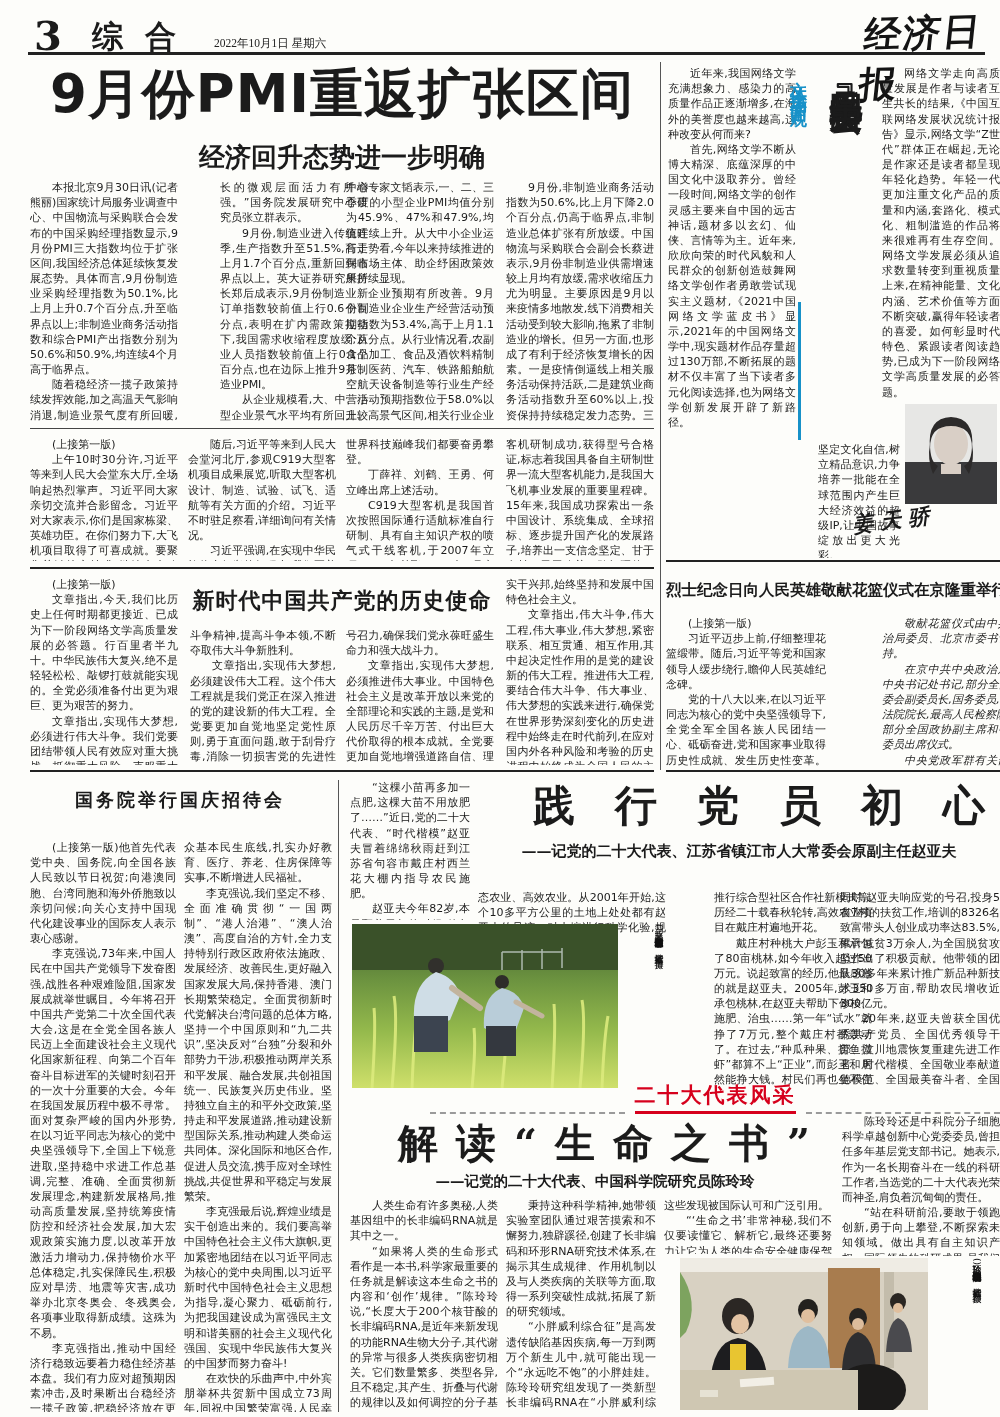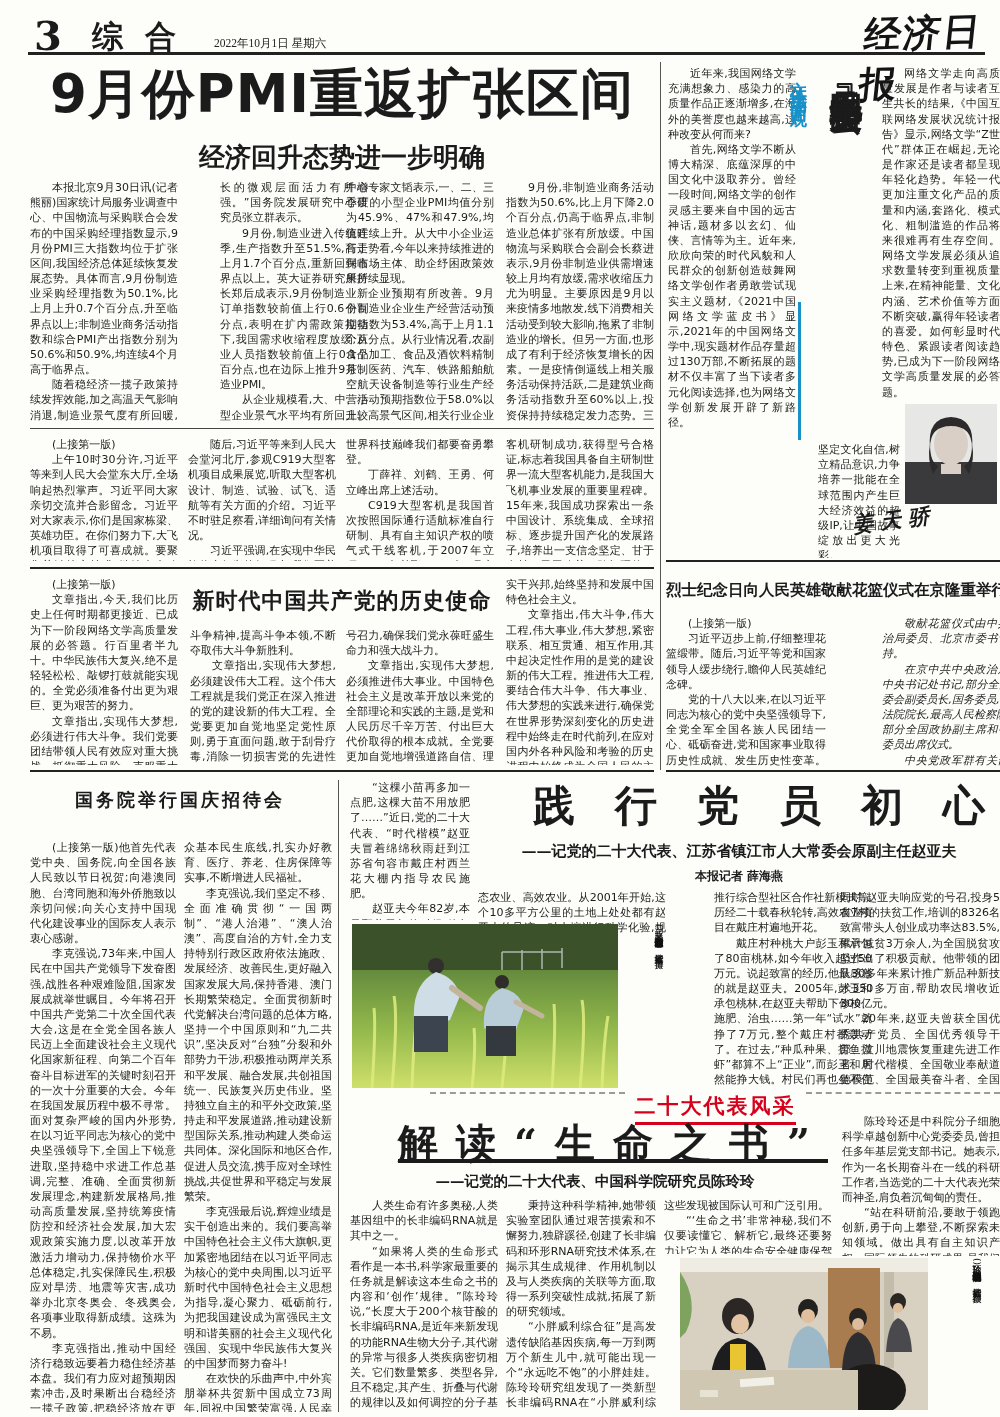--- a/index.html
+++ b/index.html
@@ -29,21 +29,21 @@
   
   .col{position:absolute;font-size:11px;line-height:1.38;text-align:justify;overflow:hidden;}
   .col p{margin:0;text-indent:2em;}
   .cont p:first-child{text-indent:0;}
   
   .vlabel{writing-mode:vertical-rl;font-size:17px;font-weight:900;letter-spacing:5px;}
   .vheadline{writing-mode:vertical-rl;font-size:33px;font-weight:900;letter-spacing:1px;line-height:64px;text-align:left;}
   .vcap{writing-mode:vertical-rl;font-size:9px;line-height:2.1;color:#111;text-align:left;}
   .vcap .credit{margin-top:4px;}
   
-  .banner{display:flex;align-items:flex-start;}
+  .banner{display:flex;align-items:flex-end;}
   .banner .dash{flex:1;border-top:2px dashed #9a9a9a;height:0;}
   .banner .lbl{font-weight:900;font-size:21px;letter-spacing:2px;margin:0 10px;
                padding-bottom:2px;border-bottom:3px solid;}
   .sig{font-family:"DejaVu Serif","Liberation Serif",serif;font-style:italic;font-weight:bold;
        font-size:21px;letter-spacing:7px;transform:rotate(-7deg);color:#1a1a1a;}
   .photo{position:absolute;overflow:hidden;background:#ccc;}
   .photo svg{display:block;}
 </style>
 </head>
 <body>
@@ -171,21 +171,20 @@
     </div>
 
   <div class="vr" style="left:338px;top:780px;height:632px;"></div>
 
   <div class="col" style="left:350px;top:780px;width:120px;height:140px;">
       <p>“这棵小苗再多加一点肥,这棵大苗不用放肥了……”近日,党的二十大代表、“时代楷模”赵亚夫冒着绵绵秋雨赶到江苏省句容市戴庄村西兰花大棚内指导农民施肥。</p>
       <p>赵亚夫今年82岁,本是颐养天年的时候,他却依旧坚持每周3天到戴庄村指导农民种地,用自己的行动践行“为农民服务一辈子”的初心。</p>
     </div>
   <div class="abs h-serif h-zhao" style="left:478px;top:778px;width:522px;">践行党员初心</div>
   <div class="abs sub-serif" style="left:478px;top:842px;width:522px;">——记党的二十大代表、江苏省镇江市人大常委会原副主任赵亚夫</div>
-  <div class="abs byline" style="left:478px;top:868px;width:522px;">本报记者 薛海燕</div>
   <div class="col cont" style="left:478px;top:890px;width:188px;height:48px;">
       <p>态农业、高效农业。从2001年开始,这个10多平方公里的土地上处处都有赵亚夫的足迹。对土壤进行科学化验,规划生态科技示范园,引进日本越光稻,</p>
     </div>
   <div class="col cont" style="left:674px;top:890px;width:158px;height:198px;margin-left:40px;">
       <p>推行综合型社区合作社新模式等,历经二十载春秋轮转,高效农业项目在戴庄村遍地开花。</p>
       <p>戴庄村种桃大户彭玉和承包了80亩桃林,如今年收入超过50万元。说起致富的经历,他最感激的就是赵亚夫。2005年,彭玉和承包桃林,在赵亚夫帮助下修枝、施肥、治虫……第一年“试水”就挣了7万元,整个戴庄村都轰动了。在过去,“种瓜种果、捞鱼摸虾”都算不上“正业”,而彭玉和居然能挣大钱。村民们再也坐不住了,纷纷来找赵亚夫。从此,张家种葡萄、李家搞有机蔬菜……各种特色产业迅速发展起来。</p>
     </div>
   <div class="col cont" style="left:840px;top:890px;width:160px;height:198px;">
       <p>同时,赵亚夫响应党的号召,投身5省7村的扶贫工作,培训的8326名致富带头人创业成功率达83.5%,累计减贫3万余人,为全国脱贫攻坚作出了积极贡献。他带领的团队30多年来累计推广新品种新技术350多万亩,帮助农民增收近300亿元。</p>
       <p>20年来,赵亚夫曾获全国优秀共产党员、全国优秀领导干部、汶川地震恢复重建先进工作者、时代楷模、全国敬业奉献道德模范、全国最美奋斗者、全国脱贫攻坚楷模等荣誉称号。</p>
@@ -222,21 +221,21 @@
     <span>赵亚夫(左)在江苏省句容市天王镇戴庄村查看水稻长势。</span>
     <span class="credit">新华社记者 李 博摄</span>
   </div>
 
   <div class="abs banner" style="left:430px;top:1092px;width:570px;height:22px;">
     <span class="dash"></span>
     <span class="lbl" style="color:#d6001c;border-color:#d6001c;">二十大代表风采</span>
     <span class="dash"></span>
   </div>
 
-  <div class="abs h-serif h-chen" style="left:360px;top:1116px;width:470px;text-decoration:underline;">解读“生命之书”</div>
+  <div class="abs h-serif h-chen" style="left:360px;top:1116px;width:470px;">解读“生命之书”</div>
   <div class="abs sub-serif" style="left:360px;top:1172px;width:470px;font-size:14.5px;">——记党的二十大代表、中国科学院研究员陈玲玲</div>
   <div class="col" style="left:842px;top:1114px;width:158px;height:142px;">
       <p>陈玲玲还是中科院分子细胞科学卓越创新中心党委委员,曾担任多年基层党支部书记。她表示,作为一名长期奋斗在一线的科研工作者,当选党的二十大代表光荣而神圣,肩负着沉甸甸的责任。</p>
       <p>“站在科研前沿,要敢于领跑创新,勇于向上攀登,不断探索未知领域。做出具有自主知识产权、国际领先的科研成果,是我们这代中国科研人的使命。”陈玲玲说。 文/新华社记者</p>
     </div>
   <div class="col" style="left:350px;top:1198px;width:148px;height:212px;">
       <p>人类生命有许多奥秘,人类基因组中的长非编码RNA就是其中之一。</p>
       <p>“如果将人类的生命形式看作是一本书,科学家最重要的任务就是解读这本生命之书的内容和‘创作’规律。”陈玲玲说,“长度大于200个核苷酸的长非编码RNA,是近年来新发现的功能RNA生物大分子,其代谢的异常与很多人类疾病密切相关。它们数量繁多、类型各异,且不稳定,其产生、折叠与代谢的规律以及如何调控的分子基础等都不明确,因此被称为人类基因组的暗物质。”</p>
     </div>
   <div class="col" style="left:506px;top:1198px;width:150px;height:212px;">

